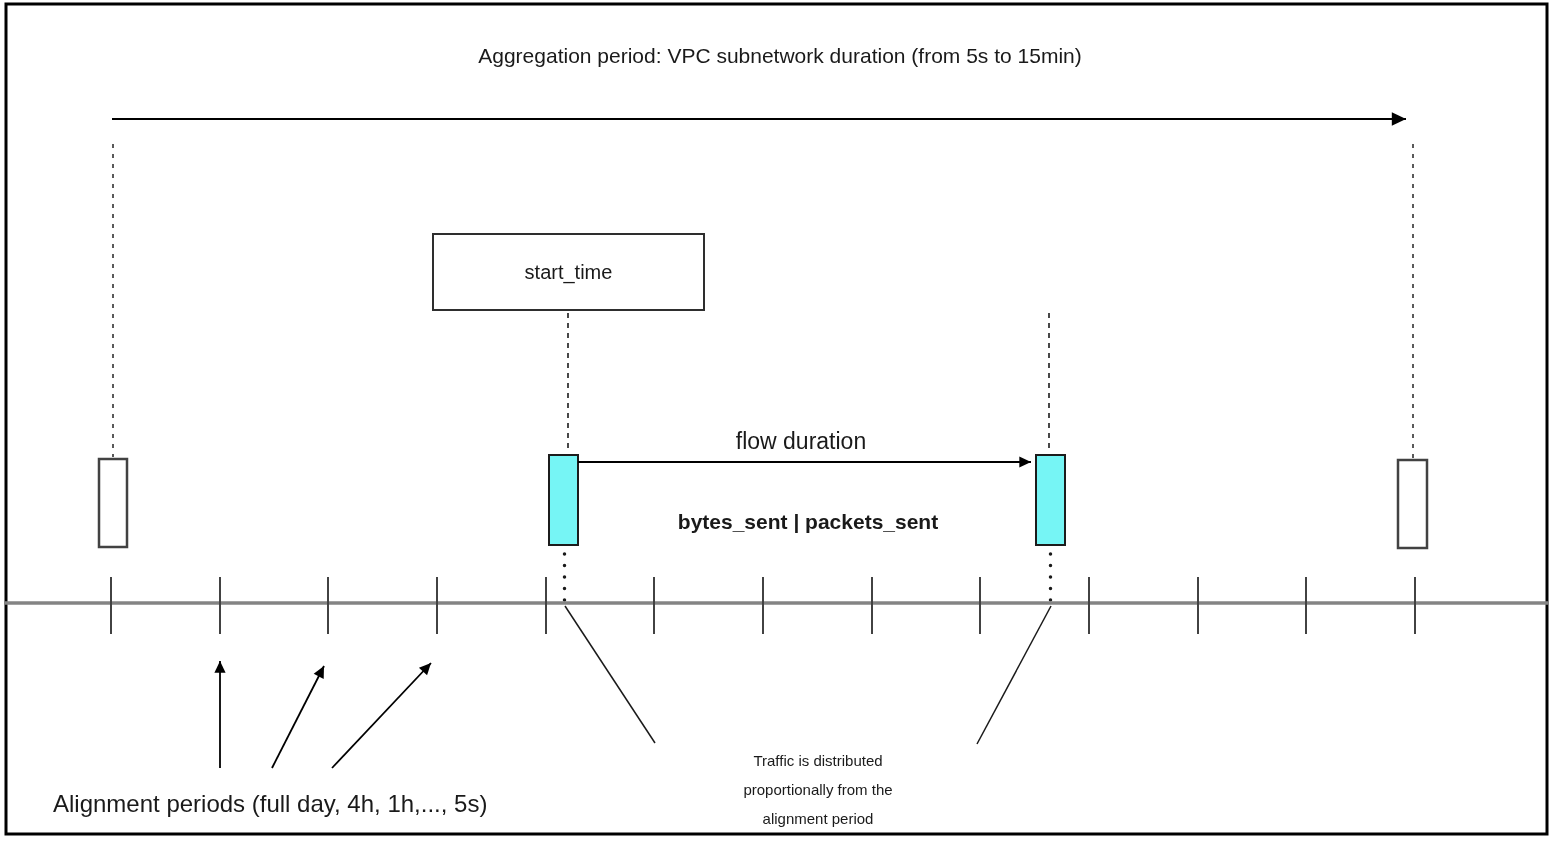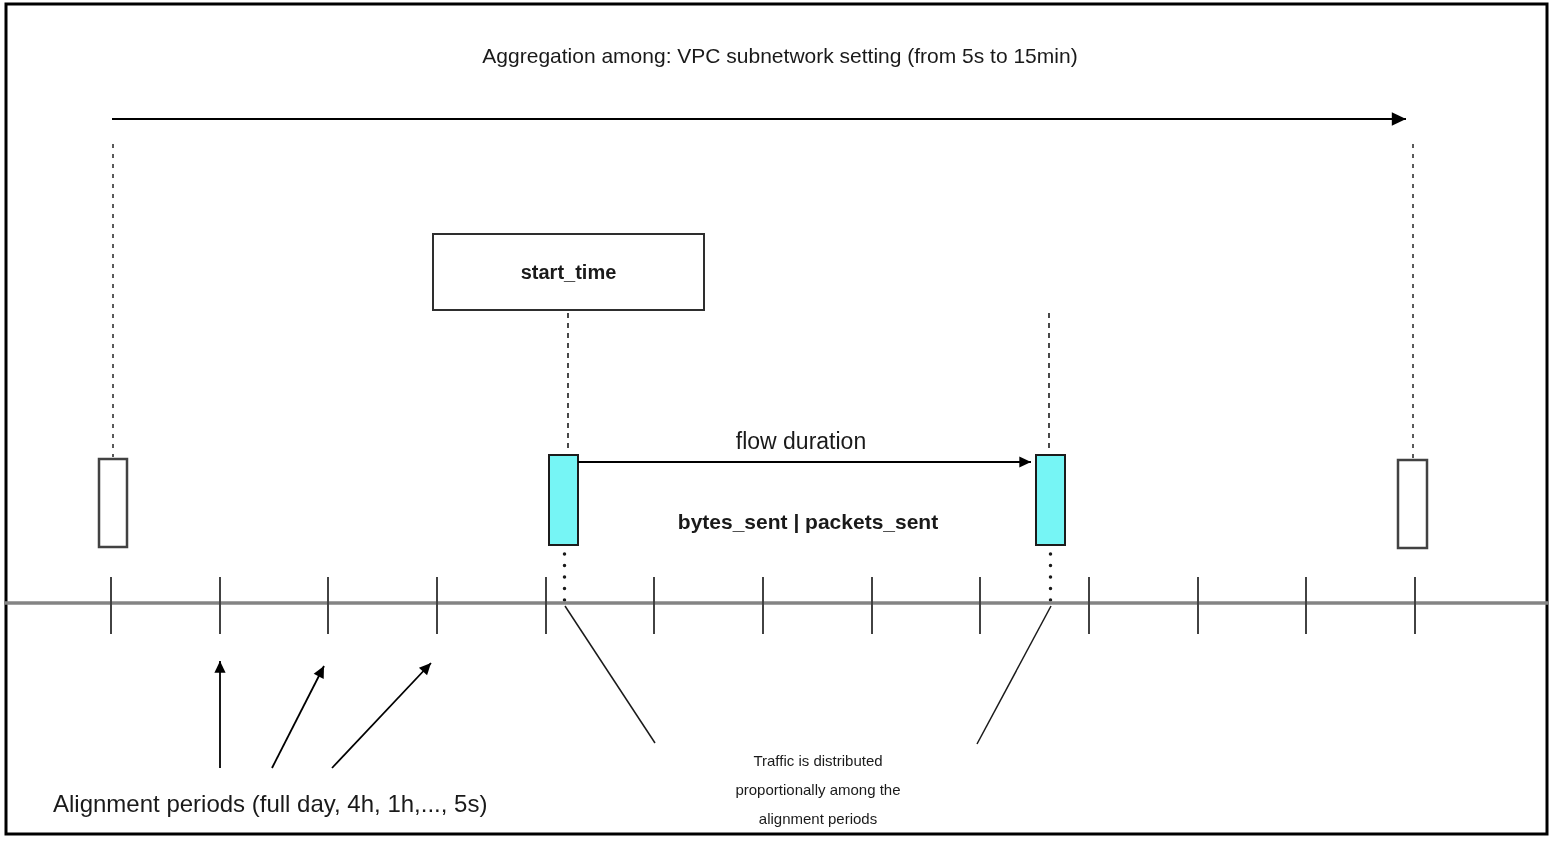--- a/index.html
+++ b/index.html
@@ -6,21 +6,21 @@
   body{font-family:"Liberation Sans", sans-serif;color:#1a1a1a;}
   .canvas{position:relative;width:1560px;height:846px;background:#ffffff;overflow:hidden;}
   .canvas svg{position:absolute;left:0;top:0;}
   .txt{position:absolute;white-space:nowrap;}
   .title{left:0;right:0;top:44px;text-align:center;font-size:21px;}
   .flow-duration{left:701px;top:428px;width:200px;text-align:center;font-size:23px;}
   .metrics{left:658px;top:492px;width:300px;text-align:center;font-size:21px;font-weight:bold;margin-top:18px;}
   .traffic-note{left:668px;top:746px;width:300px;text-align:center;font-size:15px;line-height:29px;white-space:normal;}
   .alignment-note{left:53px;top:790px;font-size:24px;}
   .box{position:absolute;width:269px;height:74px;border:2px solid #2e2e2e;background:#ffffff;
-       display:flex;align-items:center;justify-content:center;font-size:20px;font-weight:bold;}
+       display:flex;align-items:center;justify-content:center;font-size:20px;font-weight:normal;}
   .box-start{left:432px;top:233px;}
   .box-end{left:913px;top:233px;}
   [data-name="timeline-ticks"] line{stroke:#424242;stroke-width:2;}
 </style>
 </head>
 <body>
 
 <div class="canvas" data-name="diagram-canvas">
 
   <svg width="1560" height="846" viewBox="0 0 1560 846" data-name="diagram-graphics">
@@ -73,29 +73,29 @@
       </g>
 
     <line x1="565" y1="606" x2="655" y2="743" stroke="#1a1a1a" stroke-width="1.5" data-name="traffic-pointer-left"></line>
     <line x1="1051" y1="606" x2="977" y2="744" stroke="#1a1a1a" stroke-width="1.5" data-name="traffic-pointer-right"></line>
 
     <line x1="220" y1="768" x2="220" y2="661" stroke="#000000" stroke-width="1.8" marker-end="url(#arrow)" data-name="alignment-arrow-1"></line>
     <line x1="272" y1="768" x2="324" y2="666" stroke="#000000" stroke-width="1.8" marker-end="url(#arrow)" data-name="alignment-arrow-2"></line>
     <line x1="332" y1="768" x2="431" y2="663" stroke="#000000" stroke-width="1.8" marker-end="url(#arrow)" data-name="alignment-arrow-3"></line>
   </svg>
 
-  <div class="txt title" data-name="diagram-title">Aggregation among: VPC subnetwork setting (from 5s to 15min)</div>
+  <div class="txt title" data-name="diagram-title">Aggregation period: VPC subnetwork duration (from 5s to 15min)</div>
 
   <div class="box box-start" data-name="start-time-box">
     <span data-name="start-time-label">start_time</span>
   </div>
 
   <div class="txt flow-duration" data-name="flow-duration-label">flow duration</div>
   <div class="txt metrics" data-name="flow-metrics-label">bytes_sent | packets_sent</div>
 
   <div class="txt traffic-note" data-name="traffic-distribution-note">
     <div data-name="traffic-note-line-1">Traffic is distributed</div>
-    <div data-name="traffic-note-line-2">proportionally among the</div>
-    <div data-name="traffic-note-line-3">alignment periods</div>
+    <div data-name="traffic-note-line-2">proportionally from the</div>
+    <div data-name="traffic-note-line-3">alignment period</div>
   </div>
 
   <div class="txt alignment-note" data-name="alignment-periods-label">Alignment periods (full day, 4h, 1h,..., 5s)</div>
 </div>
 
 </body></html>

